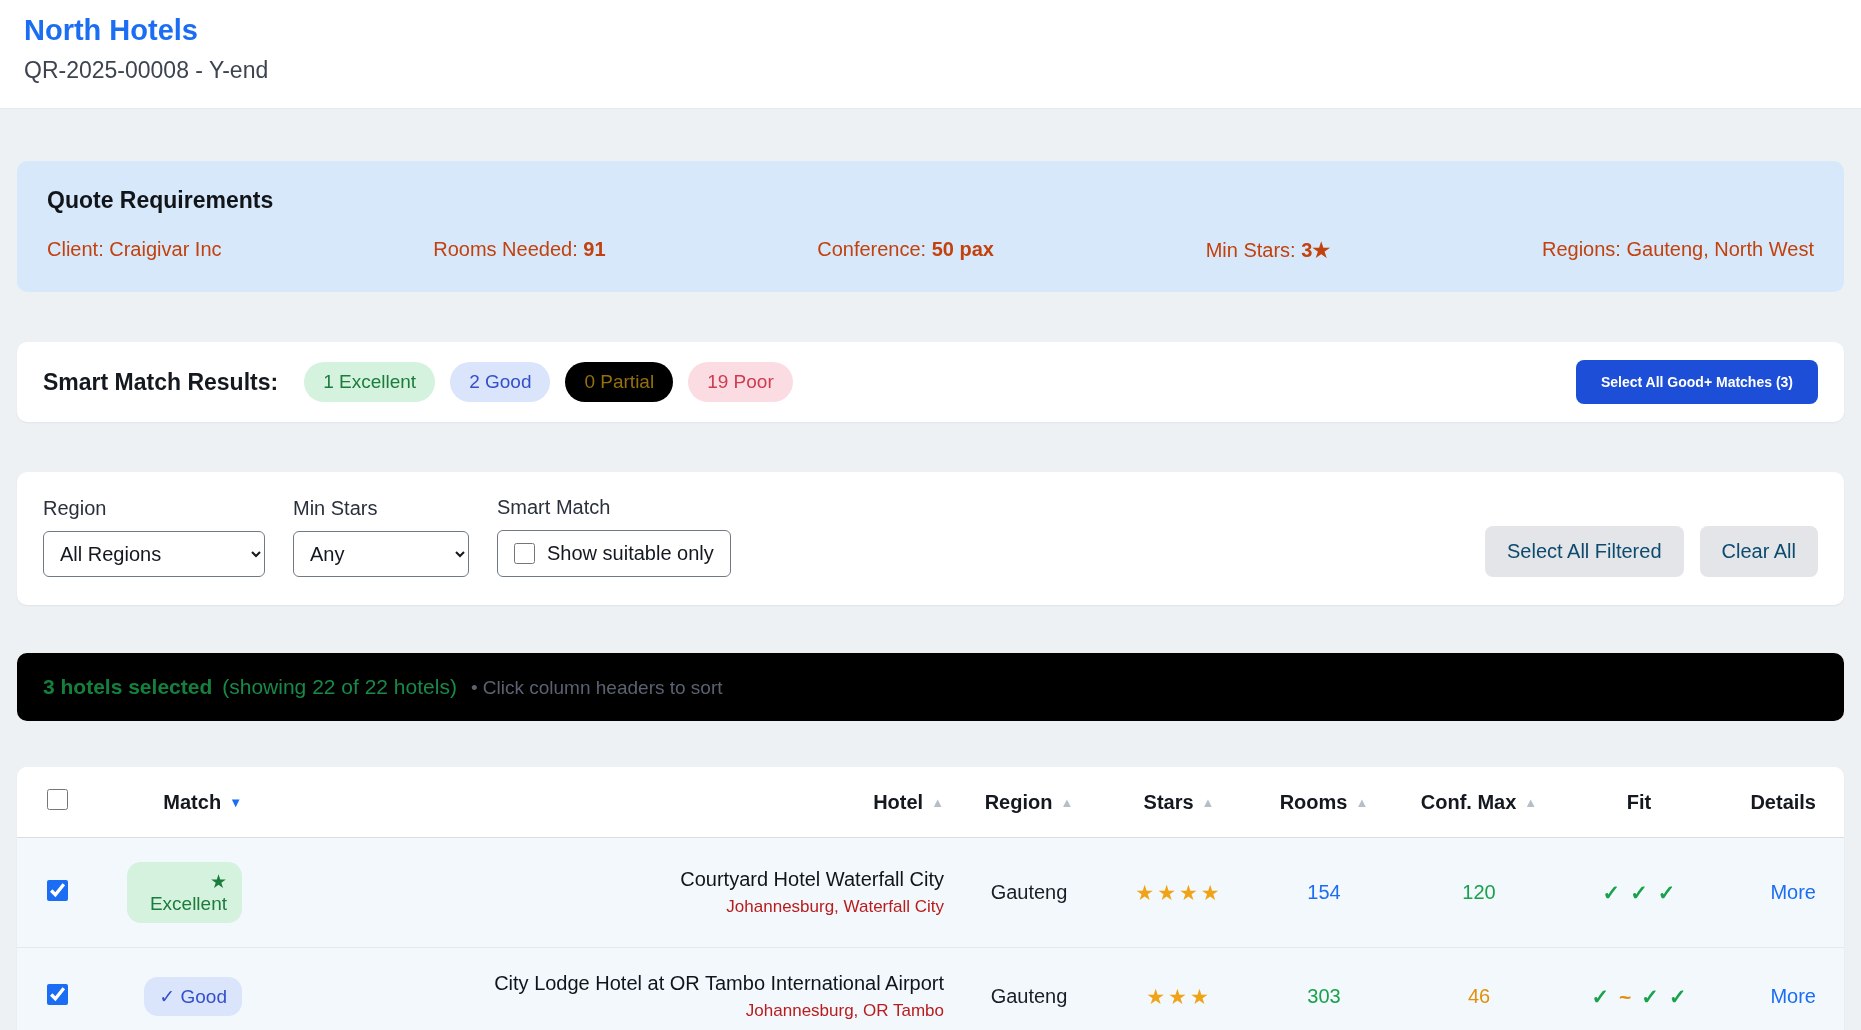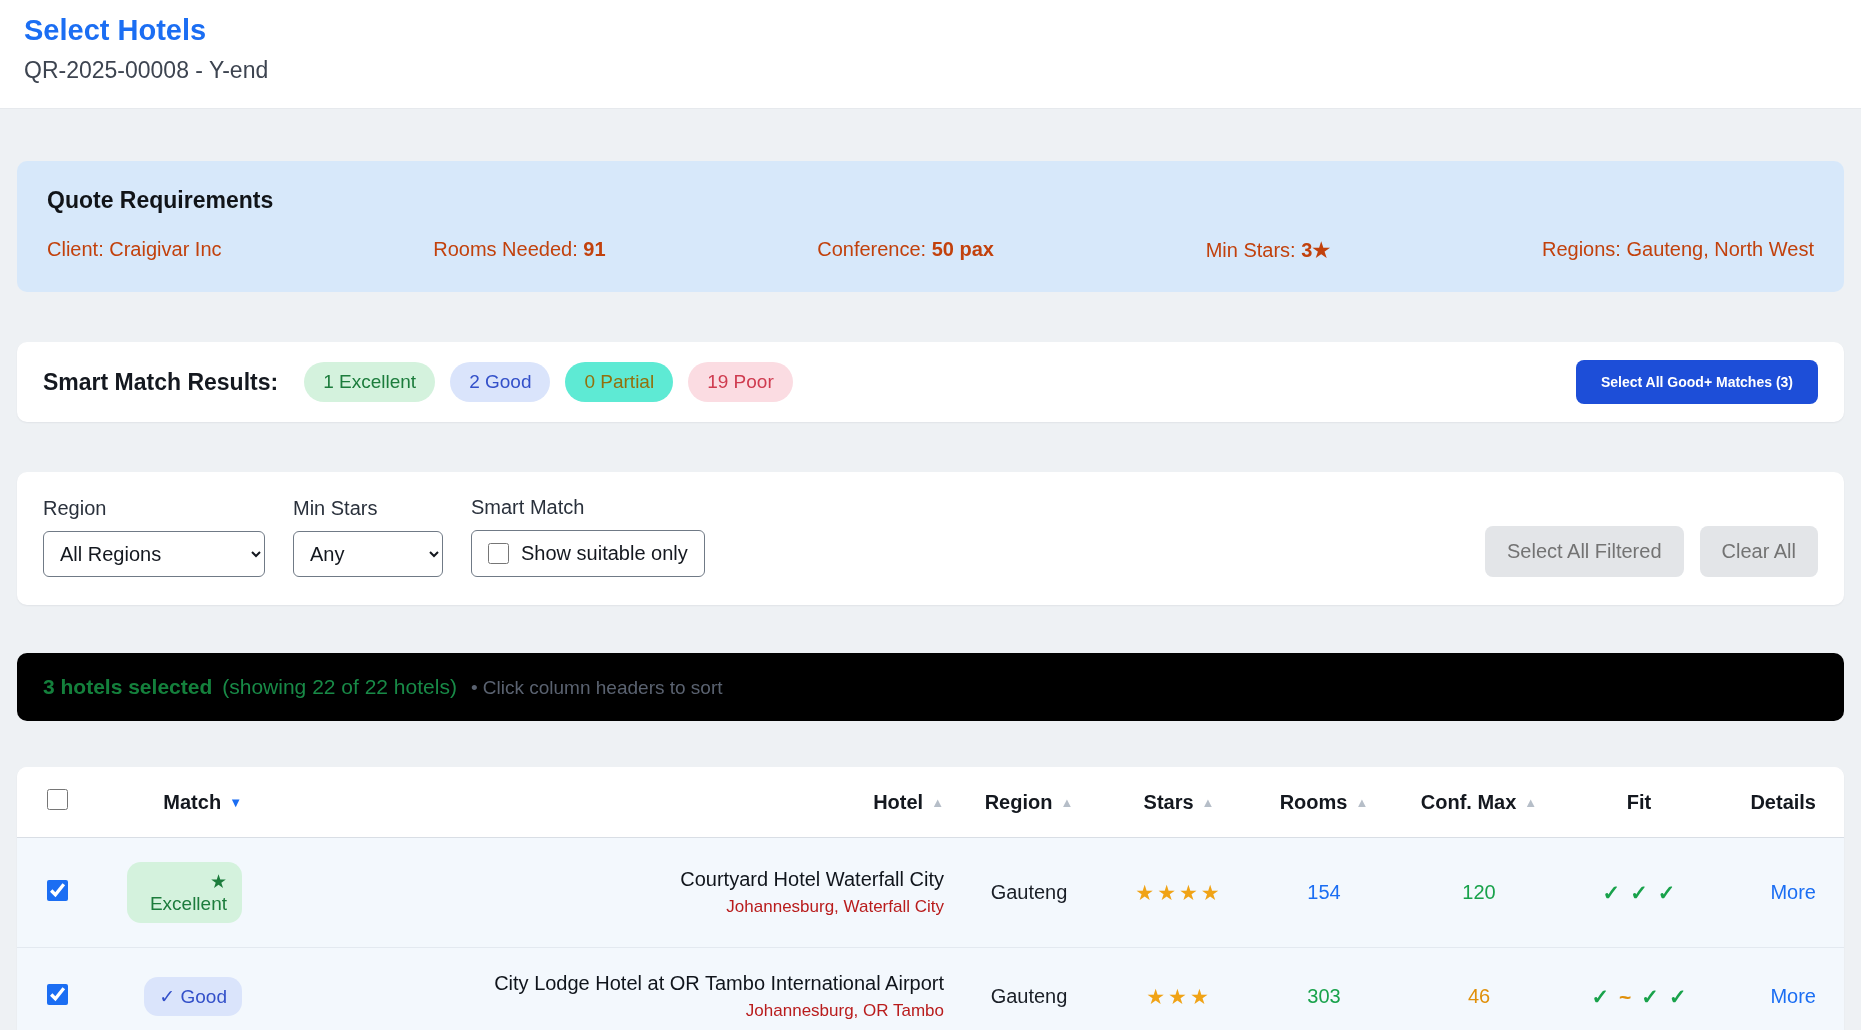--- a/index.html
+++ b/index.html
@@ -25,44 +25,44 @@
   .quote-title { font-size: 23px; font-weight: 700; color: #111418; }
   .quote-fields { display: flex; justify-content: space-between; margin-top: 24px; font-size: 20px; color: #c2410c; }
   .qf .qv-bold { font-weight: 700; }
 
   
   .smart-panel { padding: 18px 26px; display: flex; align-items: center; margin-bottom: 50px; }
   .smart-label { font-size: 23px; font-weight: 700; color: #14181f; margin-right: 26px; }
   .pill { display: inline-block; border-radius: 20px; padding: 9px 19px; font-size: 19px; margin-right: 15px; }
   .pill-excellent { background: #d4f2dd; color: #1c7c3c; }
   .pill-good      { background: #dae4fb; color: #3350c9; }
-  .pill-partial   { background: #5eead4; color: #93700c; }
+  .pill-partial   { background: #000000; color: #93700c; }
   .pill-poor      { background: #fbdce2; color: #cf3b4f; }
   .btn-green {
     margin-left: auto; background: #1d4ed8; color: #fff; border: none; border-radius: 8px;
     font-size: 14px; font-weight: 600; padding: 14px 25px; cursor: pointer; font-family: inherit;
   }
 
   
   .filter-panel { padding: 24px 26px 28px; display: flex; align-items: flex-end; gap: 28px; margin-bottom: 48px; }
   .fgroup > label { display: block; font-size: 20px; color: #2a313c; margin-bottom: 11px; }
   .fselect {
     font-size: 20px; padding: 10px 12px; border: 1px solid #707a86; border-radius: 6px;
     background: #fff; color: #14181f; font-family: inherit;
   }
   .fselect.region { width: 222px; }
-  .fselect.stars { width: 150px; }
+  .fselect.stars { width: 176px; }
   .suitable-wrap {
     display: flex; align-items: center; gap: 12px; border: 1px solid #707a86; border-radius: 6px;
     padding: 11px 16px; font-size: 20px; color: #14181f; background: #fff;
   }
   input[type="checkbox"] { width: 21px; height: 21px; accent-color: #1b6ef3; cursor: pointer; }
   .fbuttons { margin-left: auto; display: flex; gap: 16px; }
   .btn-gray {
-    background: #e3e5e8; border: none; border-radius: 8px; font-size: 20px; color: #737373;
+    background: #e3e5e8; border: none; border-radius: 8px; font-size: 20px; color: #0c4a6e;
     padding: 14px 22px; cursor: pointer; font-family: inherit;
   }
 
   
   .banner { background: #000000; border-radius: 10px; padding: 22px 26px; margin-bottom: 46px;
             display: flex; align-items: baseline; gap: 10px; }
   .banner-strong { color: #14803c; font-weight: 700; font-size: 21px; }
   .banner-showing { color: #188a47; font-size: 21px; }
   .banner-hint { color: #5a6270; font-size: 19px; margin-left: 4px; }
 
@@ -96,21 +96,21 @@
   .fit-ok   { color: #18a24b; }
   .fit-warn { color: #e0900a; }
   .more-link { color: #1b6ef3; cursor: pointer; text-decoration: none; font-size: 20px; }
 </style>
 </head>
 <body>
 
 <div class="page">
 
   <header class="topbar">
-    <h1>Select Hotels</h1>
+    <h1>North Hotels</h1>
     <div class="subtitle">QR-2025-00008 - Y-end</div>
   </header>
 
   <main class="content">
 
     <section class="panel quote-panel">
       <h2 class="quote-title">Quote Requirements</h2>
       <div class="quote-fields">
         <div class="qf">
           <span>Client:</span>

